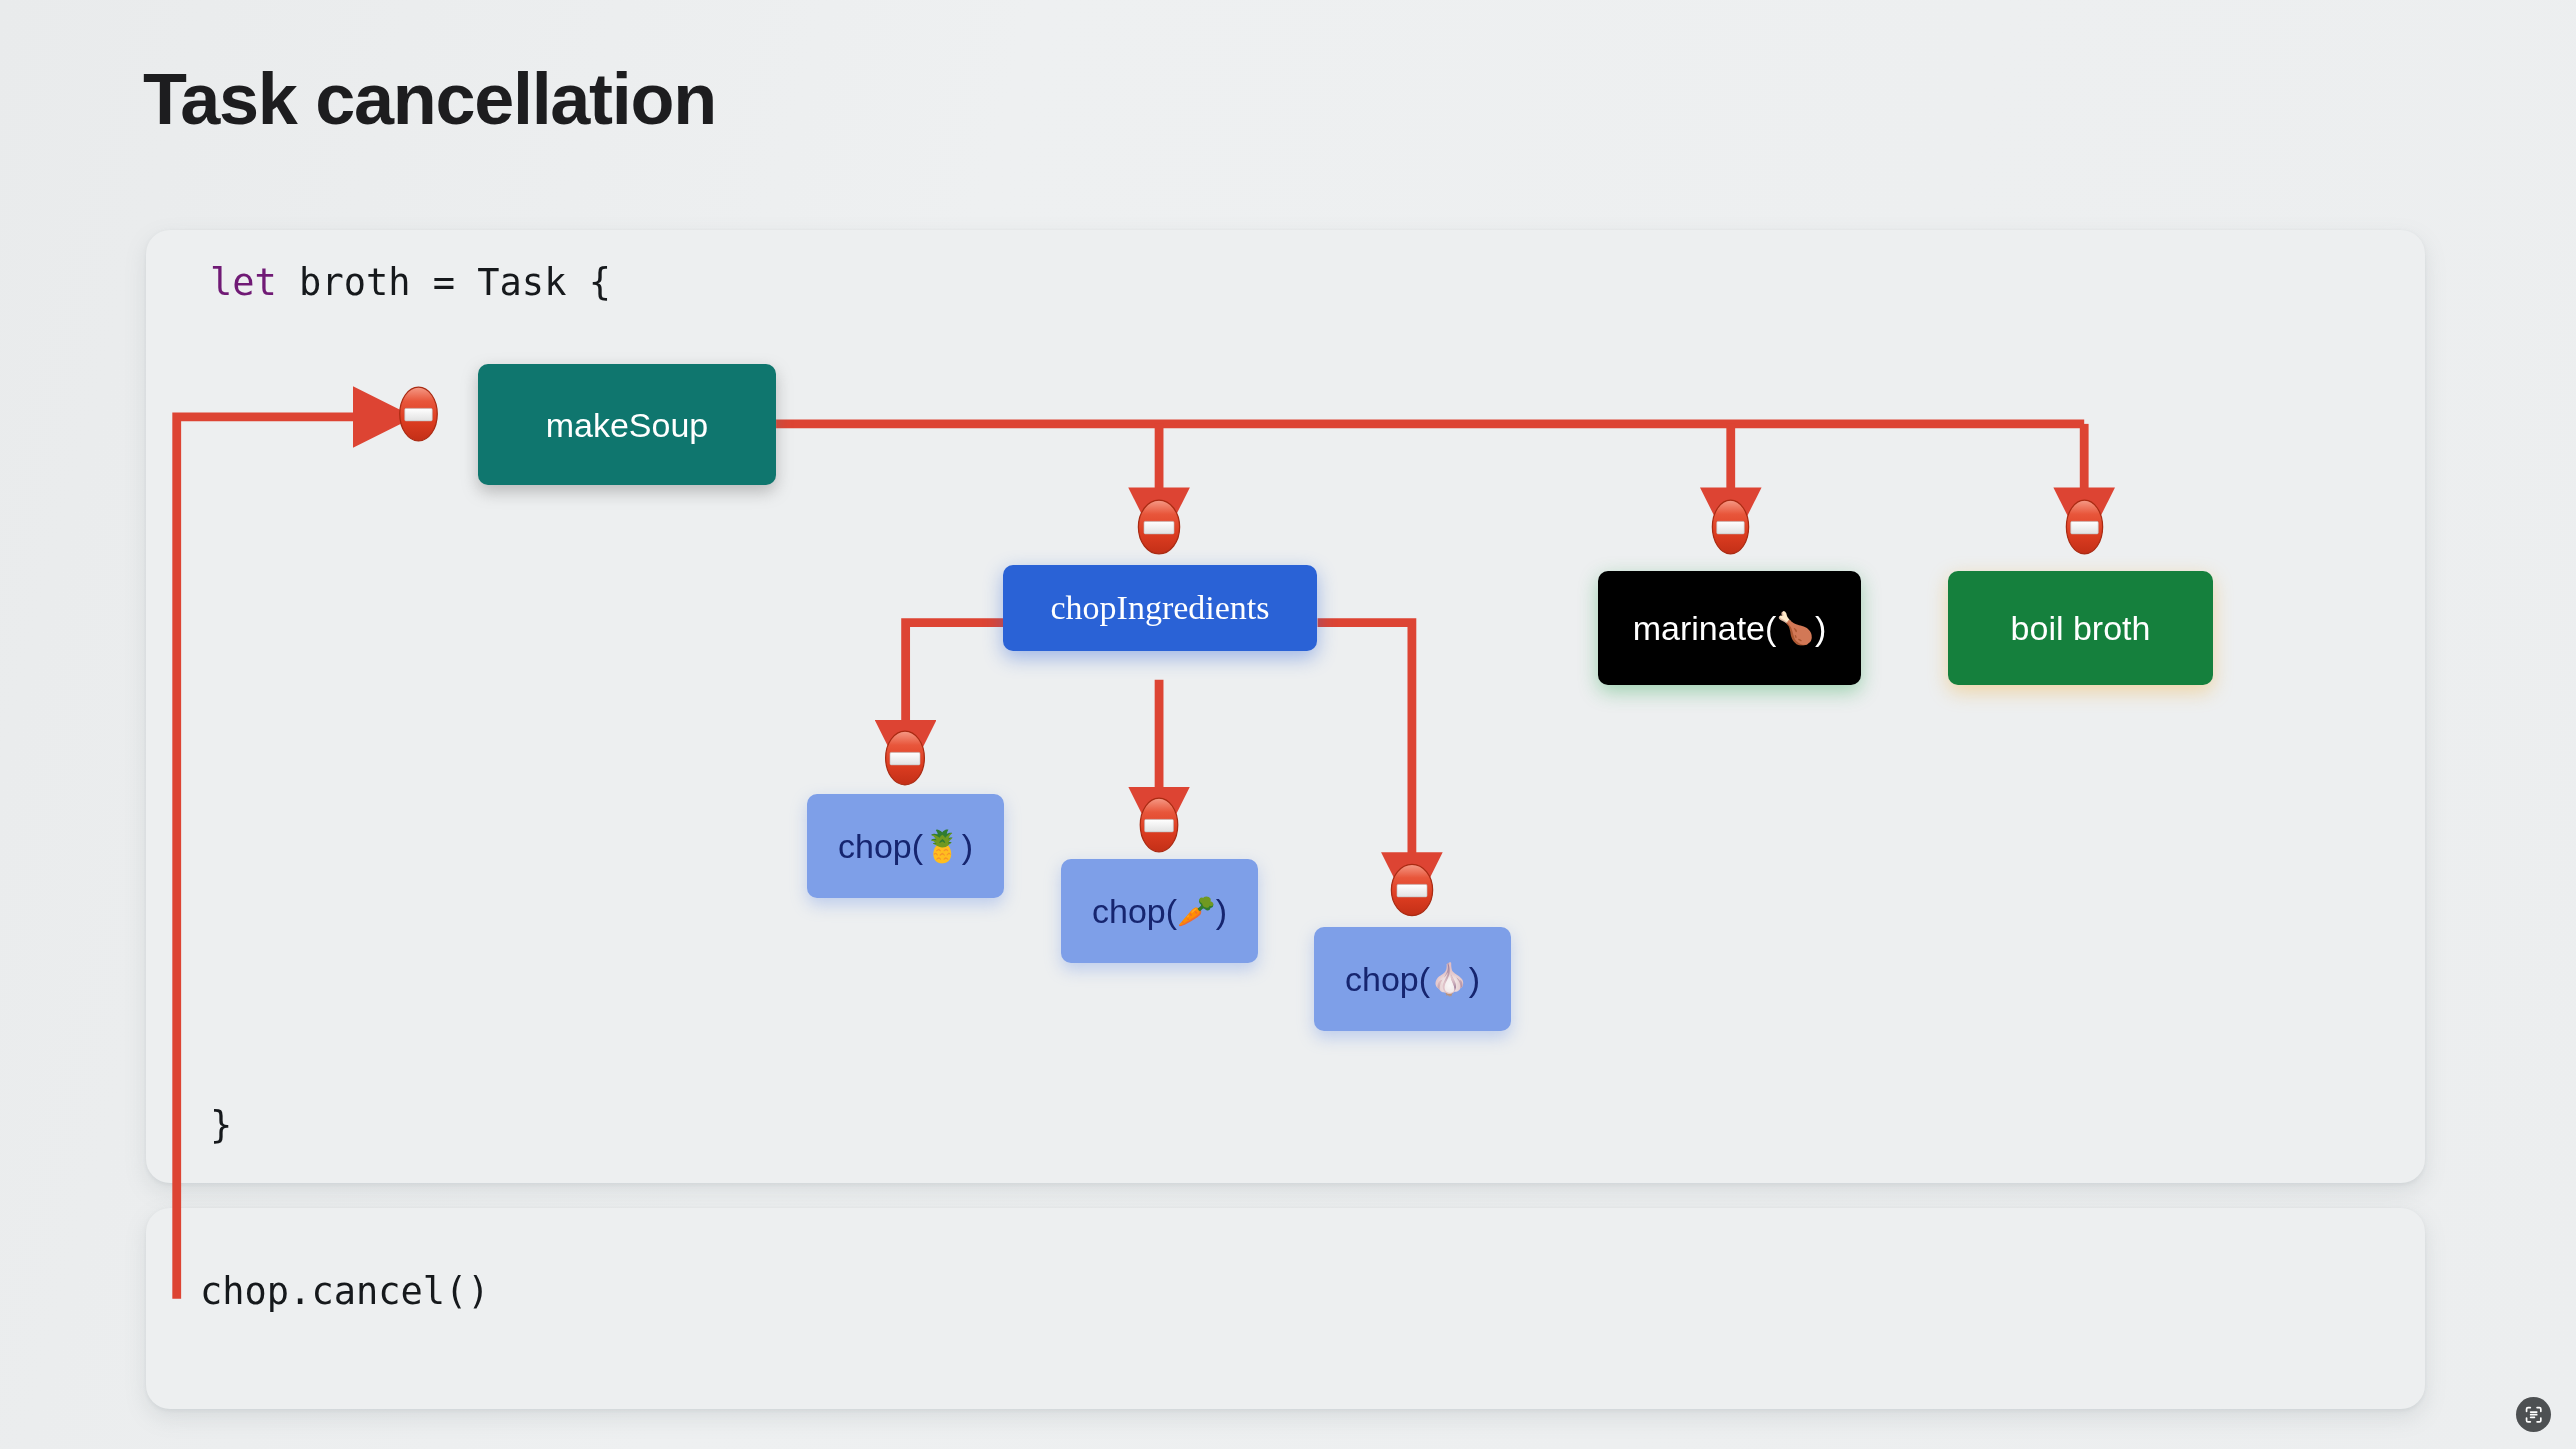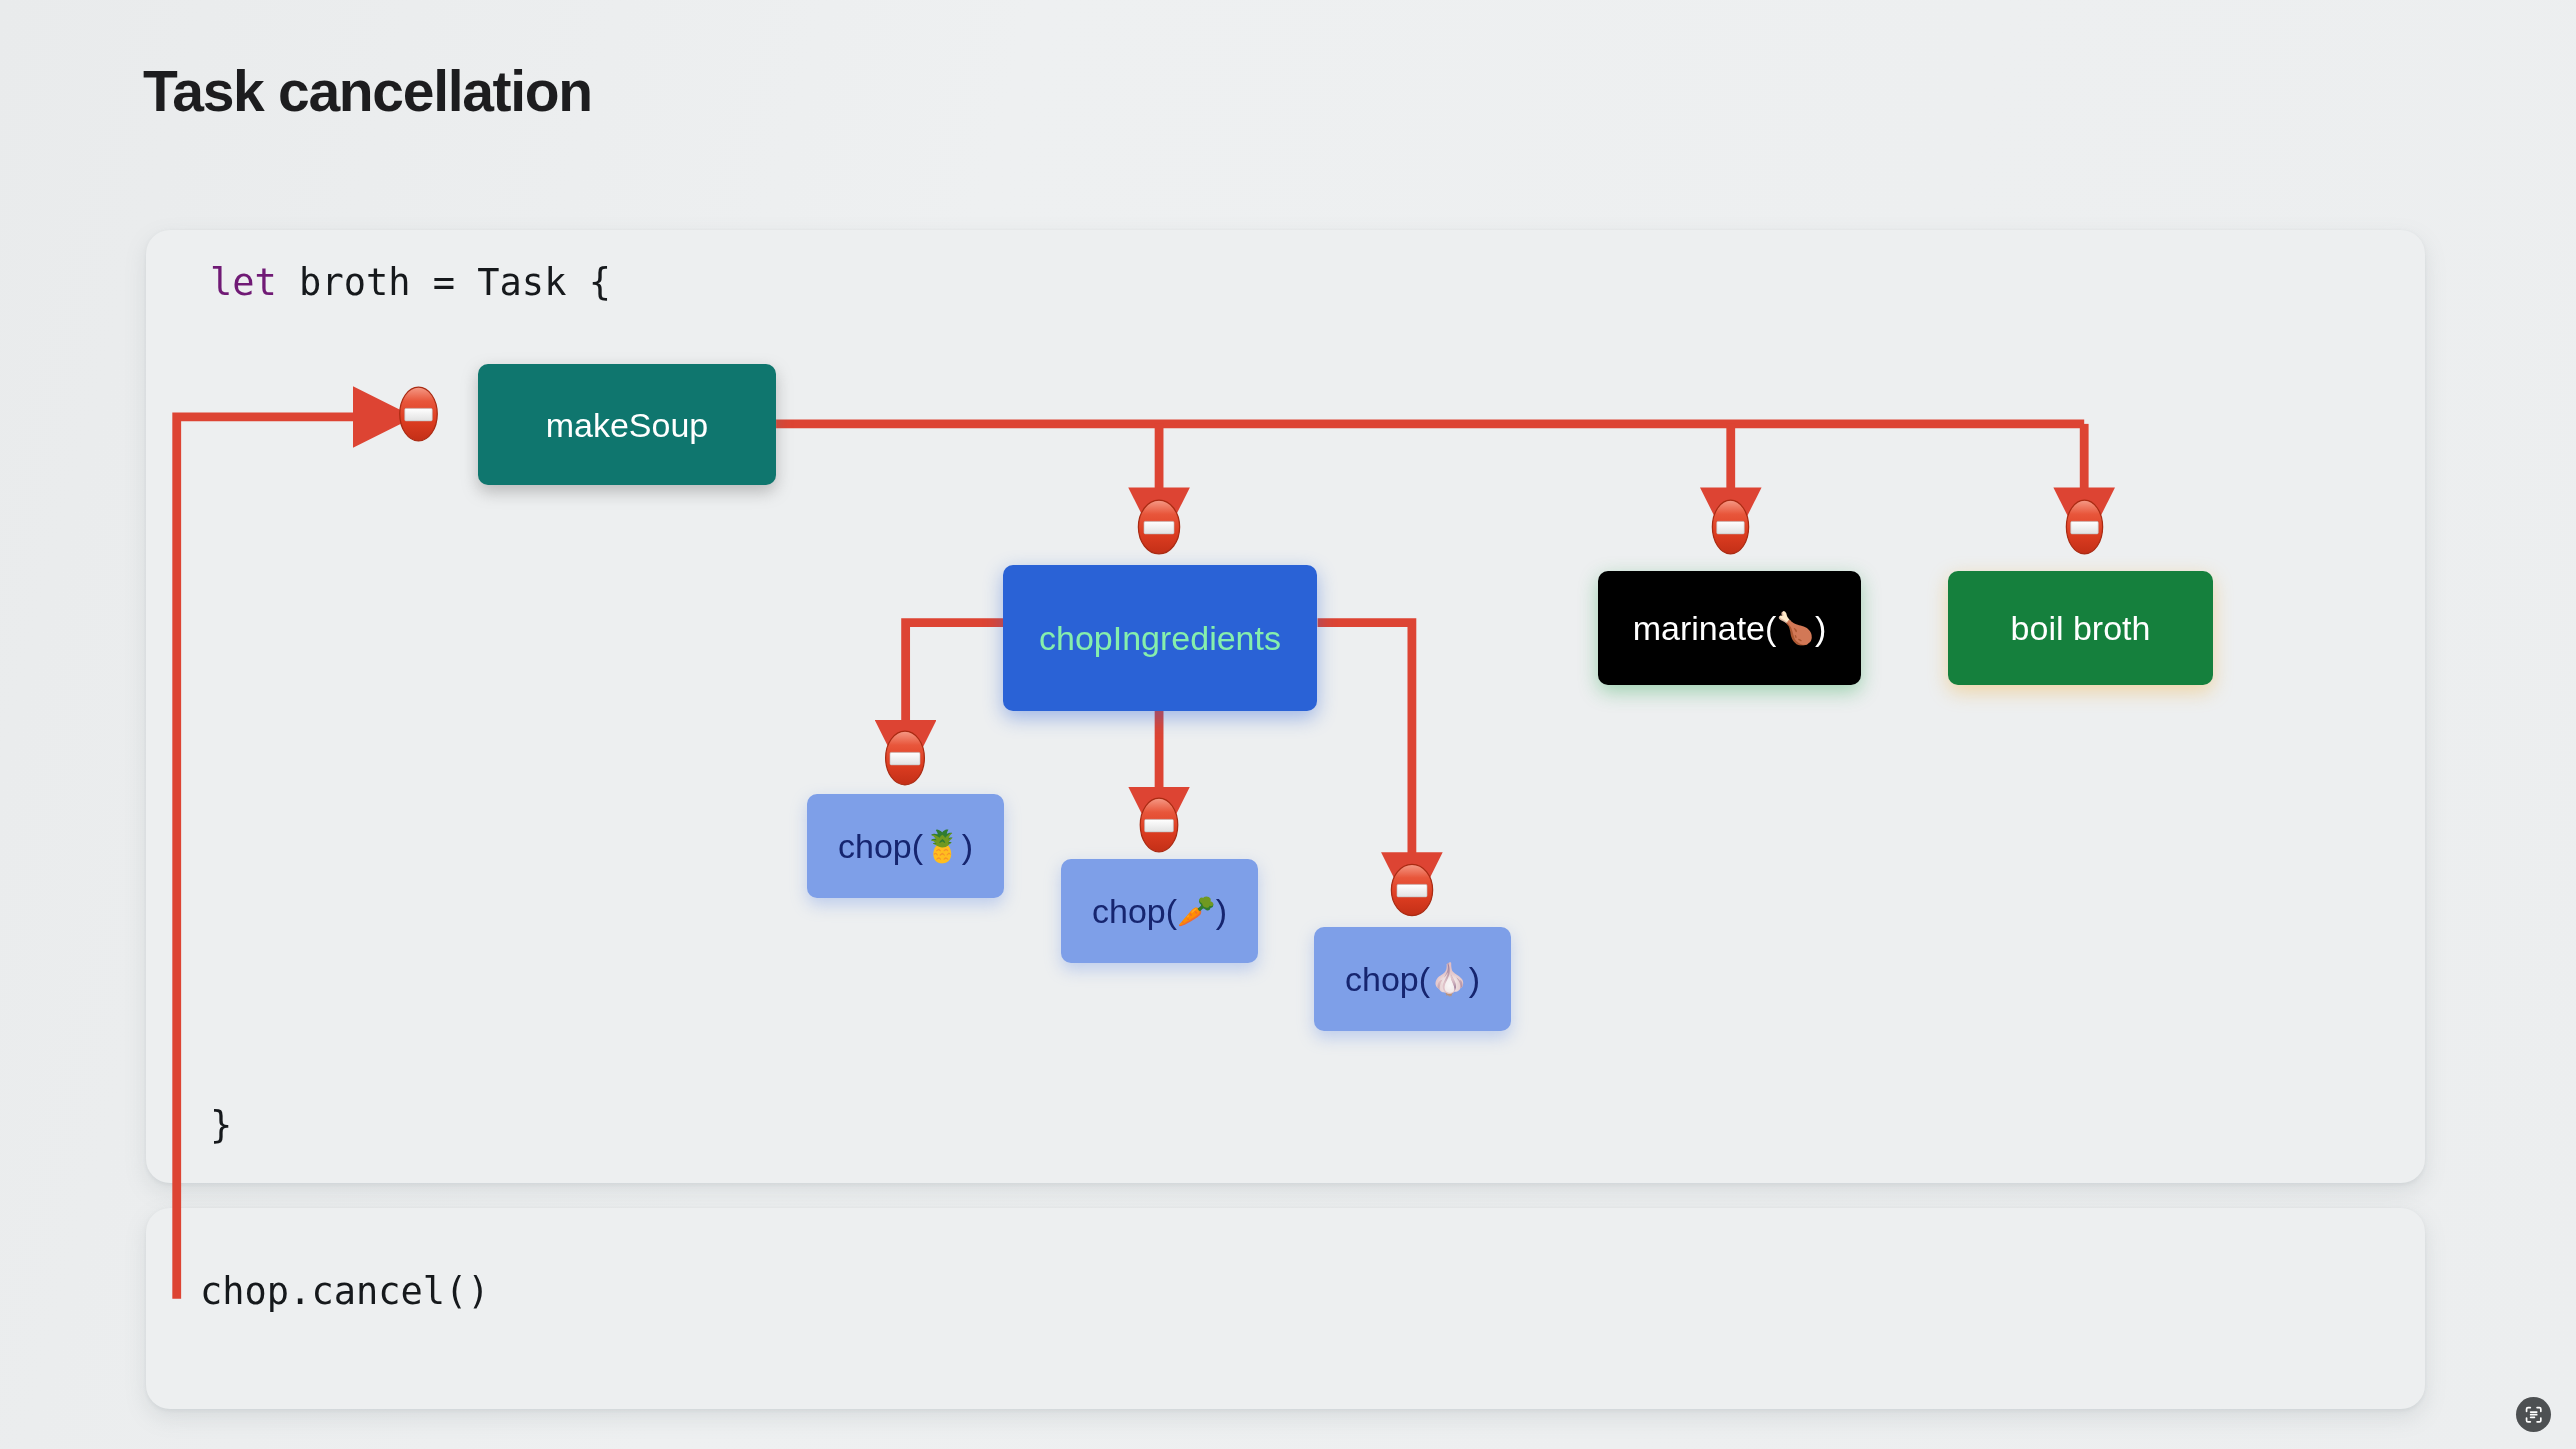--- a/index.html
+++ b/index.html
@@ -14,21 +14,21 @@
     overflow: hidden;
     font-family: "Liberation Sans", sans-serif;
     background: linear-gradient(105deg, #e9ebec 0%, #eef0f1 35%, #eceeef 100%);
   }
 
   
   #page-title {
     position: absolute;
     left: 143px;
     top: 58px;
-    font-size: 57px;
+    font-size: 72px;
     font-weight: 700;
     letter-spacing: -1.3px;
     color: #1d1d1f;
     white-space: nowrap;
   }
 
   
   .card {
     position: absolute;
     background: #edeff0;
@@ -69,23 +69,24 @@
     font-family: "DejaVu Sans", sans-serif;
     font-size: 31px;
   }
 
   #node-makesoup {
     left: 478px; top: 364px; width: 298px; height: 121px;
     background: #0f766e; color: #ffffff;
     box-shadow: 0 6.3px 16.4px rgba(107,107,107,0.40);
   }
   #node-chopingredients {
-    left: 1003px; top: 565px; width: 314px; height: 146px;
-    background: #2a62d6; color: #86efac;
+    left: 1003px; top: 565px; width: 314px; height: 86px;
+    background: #2a62d6; color: #ffffff;
     box-shadow: 0 6.3px 19px rgba(42,98,214,0.40);
+    font-family: Liberation Serif, serif;
   }
   #node-marinate {
     left: 1598px; top: 571px; width: 263px; height: 114px;
     background: #000000; color: #ffffff;
     box-shadow: 0 6.3px 19px rgba(34,162,75,0.38);
   }
   #node-boilbroth {
     left: 1948px; top: 571px; width: 265px; height: 114px;
     background: #15803d; color: #ffffff;
     box-shadow: 0 6.3px 19px rgba(239,174,58,0.40);

